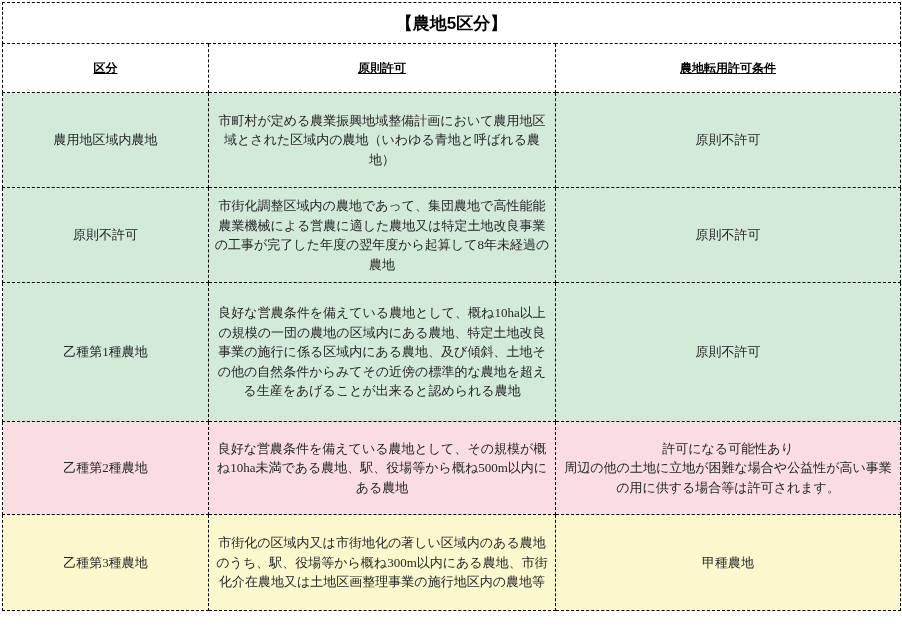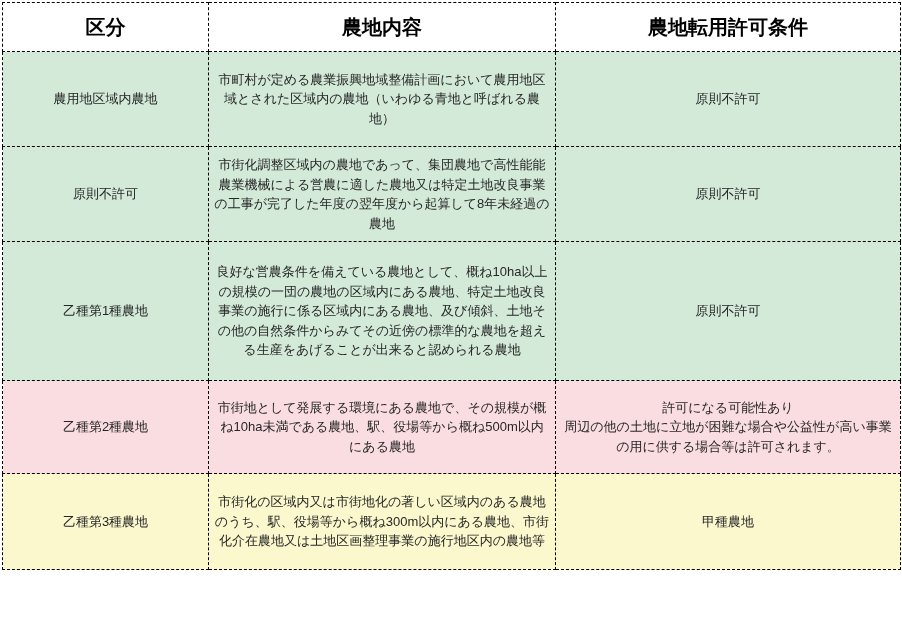--- a/index.html
+++ b/index.html
@@ -35,70 +35,75 @@
   tr.title-row td {
     height: 41px;
     background: #ffffff;
     font-size: 17px;
     font-weight: bold;
     color: #000000;
   }
   tr.header-row th {
     height: 49px;
     background: #ffffff;
-    font-size: 20px;
+    font-size: 12px;
     font-weight: bold;
     color: #000000;
+    text-decoration: underline;
   }
   tr.data-row td {
     font-size: 13px;
     line-height: 1.5;
     font-weight: normal;
+    font-family: Liberation Serif, serif;
   }
   tr.r0 td { height: 95px; }
   tr.r1 td { height: 95px; }
   tr.r2 td { height: 139px; }
   tr.r3 td { height: 93px; }
   tr.r4 td { height: 96px; text-align: center; }
   td.permission-cell { white-space: pre-line; }
 </style>
 </head>
 <body>
 
 <div class="page">
   <table class="farmland">
     <colgroup>
       <col class="c-kubun">
       <col class="c-naiyou">
       <col class="c-kyoka">
     </colgroup>
     <tbody>
+      <tr class="title-row">
+        <td colspan="3">【農地5区分】</td>
+      </tr>
       <tr class="header-row">
         <th>区分</th>
-        <th>農地内容</th>
+        <th>原則許可</th>
         <th>農地転用許可条件</th>
       </tr>
       <tr class="data-row r0" data-row="0" style="background: rgb(211, 234, 217);">
         <td class="category-cell">農用地区域内農地</td>
         <td class="description-cell">市町村が定める農業振興地域整備計画において農用地区域とされた区域内の農地（いわゆる青地と呼ばれる農地）</td>
         <td class="permission-cell">原則不許可</td>
       </tr>
       <tr class="data-row r1" data-row="1" style="background: rgb(211, 234, 217);">
         <td class="category-cell">原則不許可</td>
         <td class="description-cell">市街化調整区域内の農地であって、集団農地で高性能能農業機械による営農に適した農地又は特定土地改良事業の工事が完了した年度の翌年度から起算して8年未経過の農地</td>
         <td class="permission-cell">原則不許可</td>
       </tr>
       <tr class="data-row r2" data-row="2" style="background: rgb(211, 234, 217);">
         <td class="category-cell">乙種第1種農地</td>
         <td class="description-cell">良好な営農条件を備えている農地として、概ね10ha以上の規模の一団の農地の区域内にある農地、特定土地改良事業の施行に係る区域内にある農地、及び傾斜、土地その他の自然条件からみてその近傍の標準的な農地を超える生産をあげることが出来ると認められる農地</td>
         <td class="permission-cell">原則不許可</td>
       </tr>
       <tr class="data-row r3" data-row="3" style="background: rgb(250, 221, 224);">
         <td class="category-cell">乙種第2種農地</td>
-        <td class="description-cell">市街地として発展する環境にある農地で、その規模が概ね10ha未満である農地、駅、役場等から概ね500m以内にある農地</td>
+        <td class="description-cell">良好な営農条件を備えている農地として、その規模が概ね10ha未満である農地、駅、役場等から概ね500m以内にある農地</td>
         <td class="permission-cell">許可になる可能性あり
 周辺の他の土地に立地が困難な場合や公益性が高い事業の用に供する場合等は許可されます。</td>
       </tr>
       <tr class="data-row r4" data-row="4" style="background: rgb(251, 248, 205);">
         <td class="category-cell">乙種第3種農地</td>
         <td class="description-cell">市街化の区域内又は市街地化の著しい区域内のある農地のうち、駅、役場等から概ね300m以内にある農地、市街化介在農地又は土地区画整理事業の施行地区内の農地等</td>
         <td class="permission-cell">甲種農地</td>
       </tr>
     </tbody>
   </table>

